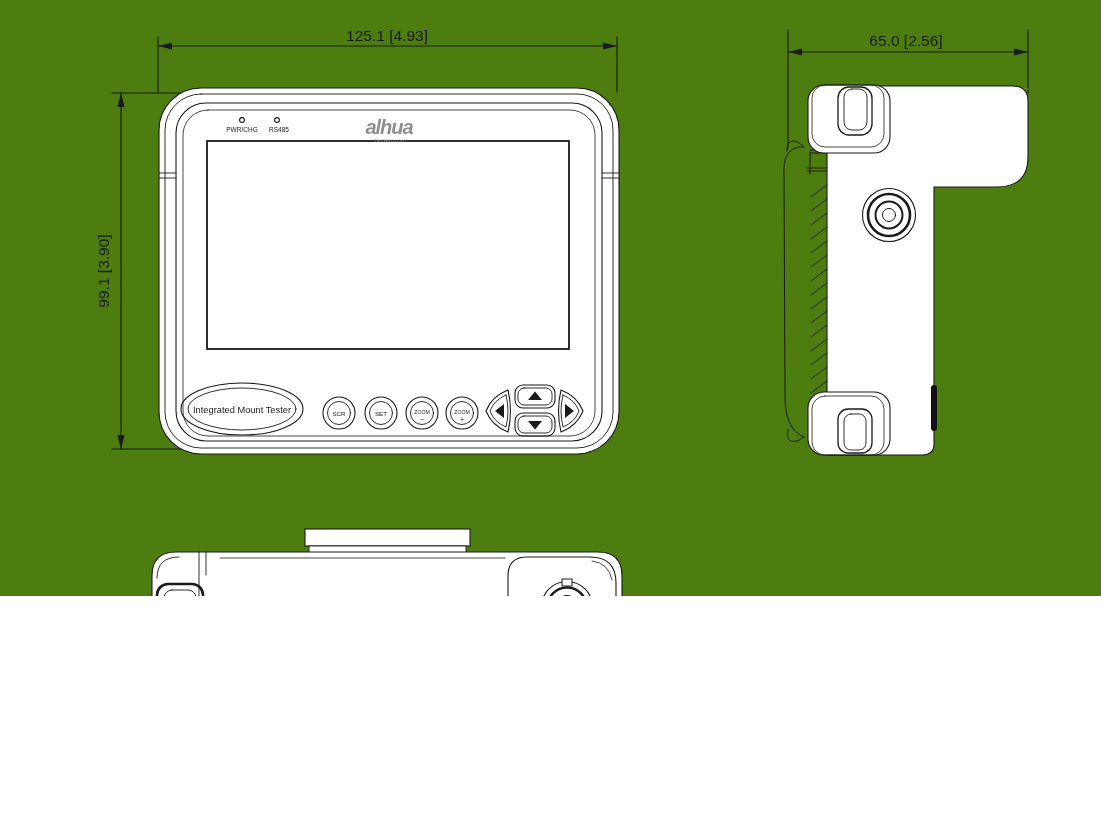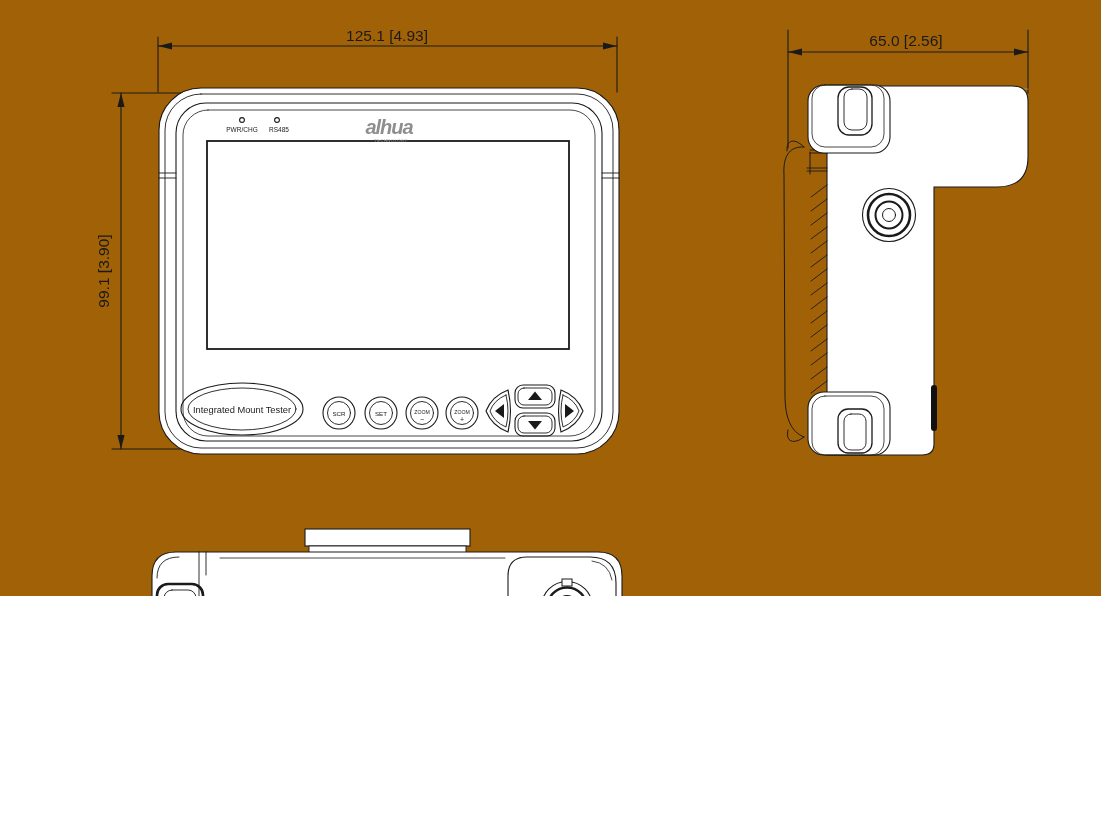--- a/index.html
+++ b/index.html
@@ -1,16 +1,16 @@
 <!DOCTYPE html>
 <html><head>
 <meta charset="utf-8">
 <style>
   html,body{margin:0;padding:0;background:#ffffff;}
-  .stage{position:relative;width:1101px;height:596px;background:#a16207;overflow:hidden;}
+  .stage{position:relative;width:1101px;height:596px;background:#4d7c0f;overflow:hidden;}
   svg{position:absolute;left:0;top:0;}
   svg text{font-family:"Liberation Sans", sans-serif;fill:#1a1a1a;}
   .dim{font-size:15.5px;}
   .tiny{font-size:6.5px;}
   .port{font-size:6px;}
   .logo{font-size:20px;font-weight:bold;font-style:italic;fill:#8e8e8e;letter-spacing:-1px;}
   .tagline{font-size:4.2px;fill:#9a9a9a;letter-spacing:.4px;}
   .devlabel{font-size:9.3px;}
   .btnlabel{font-size:6.2px;}
   .zoomlabel{font-size:5.2px;}

